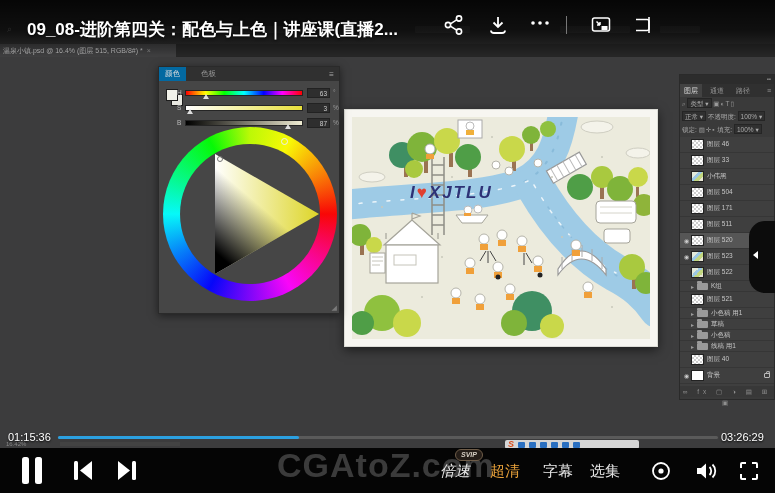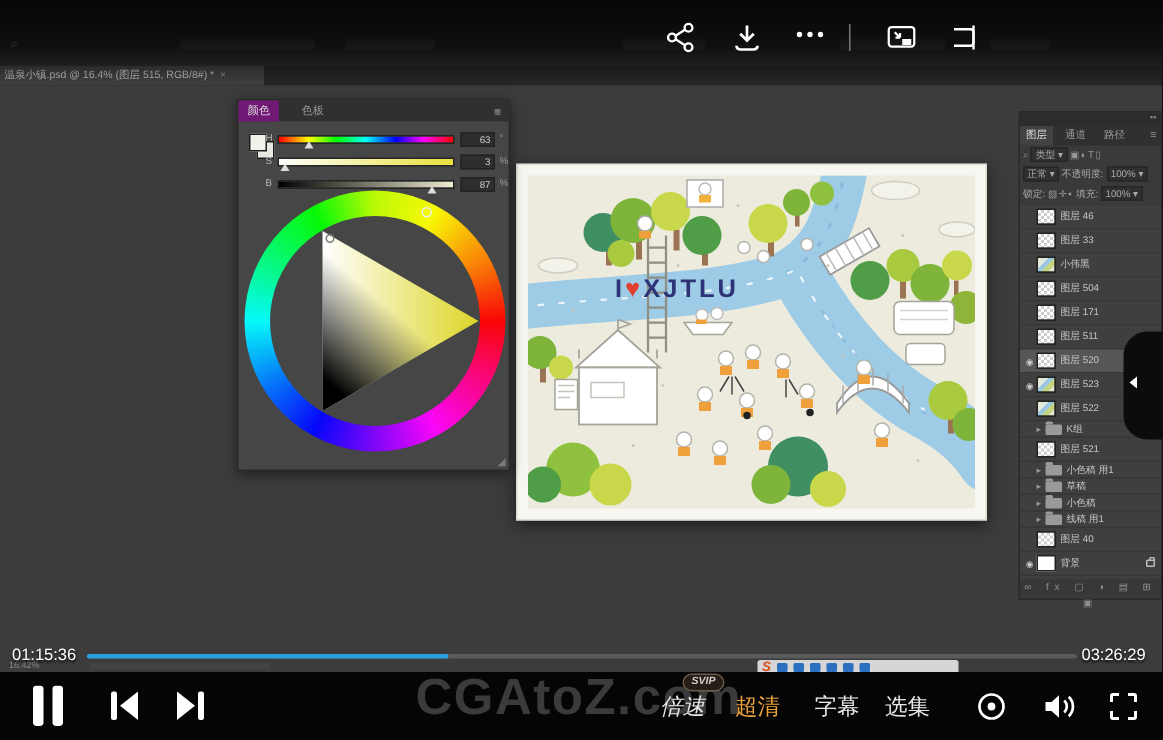--- a/index.html
+++ b/index.html
@@ -14,29 +14,29 @@
   .ps-tabbar{position:absolute;left:0;top:44px;width:775px;height:13px;background:#262626;}
   .ps-doctab{position:absolute;left:0;top:44px;width:176px;height:13px;background:#3f3f40;color:#b9b9b9;
     font-size:7px;line-height:13px;padding:0 3px;white-space:nowrap;overflow:hidden;}
   .ps-statusbar{position:absolute;left:0;top:440px;width:775px;height:8px;color:#8a8a8a;font-size:6px;line-height:8px;}
   .ps-status-frag{position:absolute;left:60px;top:442px;width:120px;height:4px;background:#4a4a4a;opacity:.5;}
 
   
   .paper{position:absolute;left:344px;top:109px;width:314px;height:238px;background:#f7f6f1;
     box-shadow:0 3px 10px rgba(0,0,0,.55), inset 0 0 0 1px #dcdcd6;}
   .art{position:absolute;left:8px;top:8px;width:298px;height:222px;background:#ecebdd;overflow:hidden;}
-  .slogan{position:absolute;left:58px;top:66px;font-size:17px;font-weight:bold;letter-spacing:2px;color:#2e3276;}
+  .slogan{position:absolute;left:58px;top:66px;font-size:17px;font-weight:bold;letter-spacing:2px;color:#2e3276;font-style:italic;}
   .slogan .heart{color:#e04030;}
 
   
   .cpanel{position:absolute;left:158px;top:66px;width:182px;height:248px;background:#464646;
     box-shadow:0 2px 8px rgba(0,0,0,.5);border:1px solid #2a2a2a;}
   .cpanel-hd{position:absolute;left:0;top:0;width:100%;height:14px;background:#303030;}
   .cpanel-tab{position:absolute;top:0;height:14px;font-size:7.5px;line-height:14px;padding:0 6px;color:#999;}
-  .cpanel-tab.active{background:#701a75;color:#ddd;}
+  .cpanel-tab.active{background:#0369a1;color:#ddd;}
   .cpanel-menu{position:absolute;right:4px;top:3px;color:#aaa;font-size:8px;letter-spacing:1px;}
   .fgbg{position:absolute;left:7px;top:22px;width:20px;height:20px;}
   .fgbg .sq{position:absolute;width:12px;height:12px;background:#f2f2ea;border:1px solid #1d1d1d;}
   .sl-row{position:absolute;left:26px;height:8px;}
   .sl-label{position:absolute;left:-8px;top:0;color:#bbb;font-size:6.5px;line-height:8px;}
   .sl-track{position:absolute;left:0;top:1px;width:118px;height:6px;border:1px solid #252525;}
   .sl-marker{position:absolute;top:5px;width:0;height:0;border-left:3px solid transparent;border-right:3px solid transparent;border-bottom:5px solid #ddd;}
   .sl-box{position:absolute;left:122px;top:-1px;width:23px;height:10px;background:#2e2e2e;border:1px solid #222;
     color:#ccc;font-size:6.5px;line-height:9px;text-align:right;padding-right:2px;}
   .sl-unit{position:absolute;left:148px;top:0;color:#999;font-size:6.5px;line-height:8px;}
@@ -461,20 +461,21 @@
       <span class="rec-ic"></span>
       <span class="rec-ic"></span>
       <span class="rec-ic"></span>
       <span class="rec-ic"></span>
       <span class="rec-ic"></span>
       <span class="rec-ic"></span>
     </div>
   </div>
 
   <div class="top-overlay">
+    <div class="vtitle">09_08-进阶第四关：配色与上色｜讲座课(直播2...</div>
     <span class="tico" style="left:443px;">
       <svg viewBox="0 0 22 22" fill="none" stroke="#fff" stroke-width="1.6">
         <circle cx="16" cy="4.5" r="2.6"></circle>
           <circle cx="5" cy="11" r="2.6"></circle>
           <circle cx="16" cy="17.5" r="2.6"></circle>
         <path d="M7.4,9.8 13.6,5.8 M7.4,12.2 13.6,16.2"></path>
       </svg>
     </span>
     <span class="tico" style="left:487px;">
       <svg viewBox="0 0 22 22" fill="none" stroke="#fff" stroke-width="1.8">

